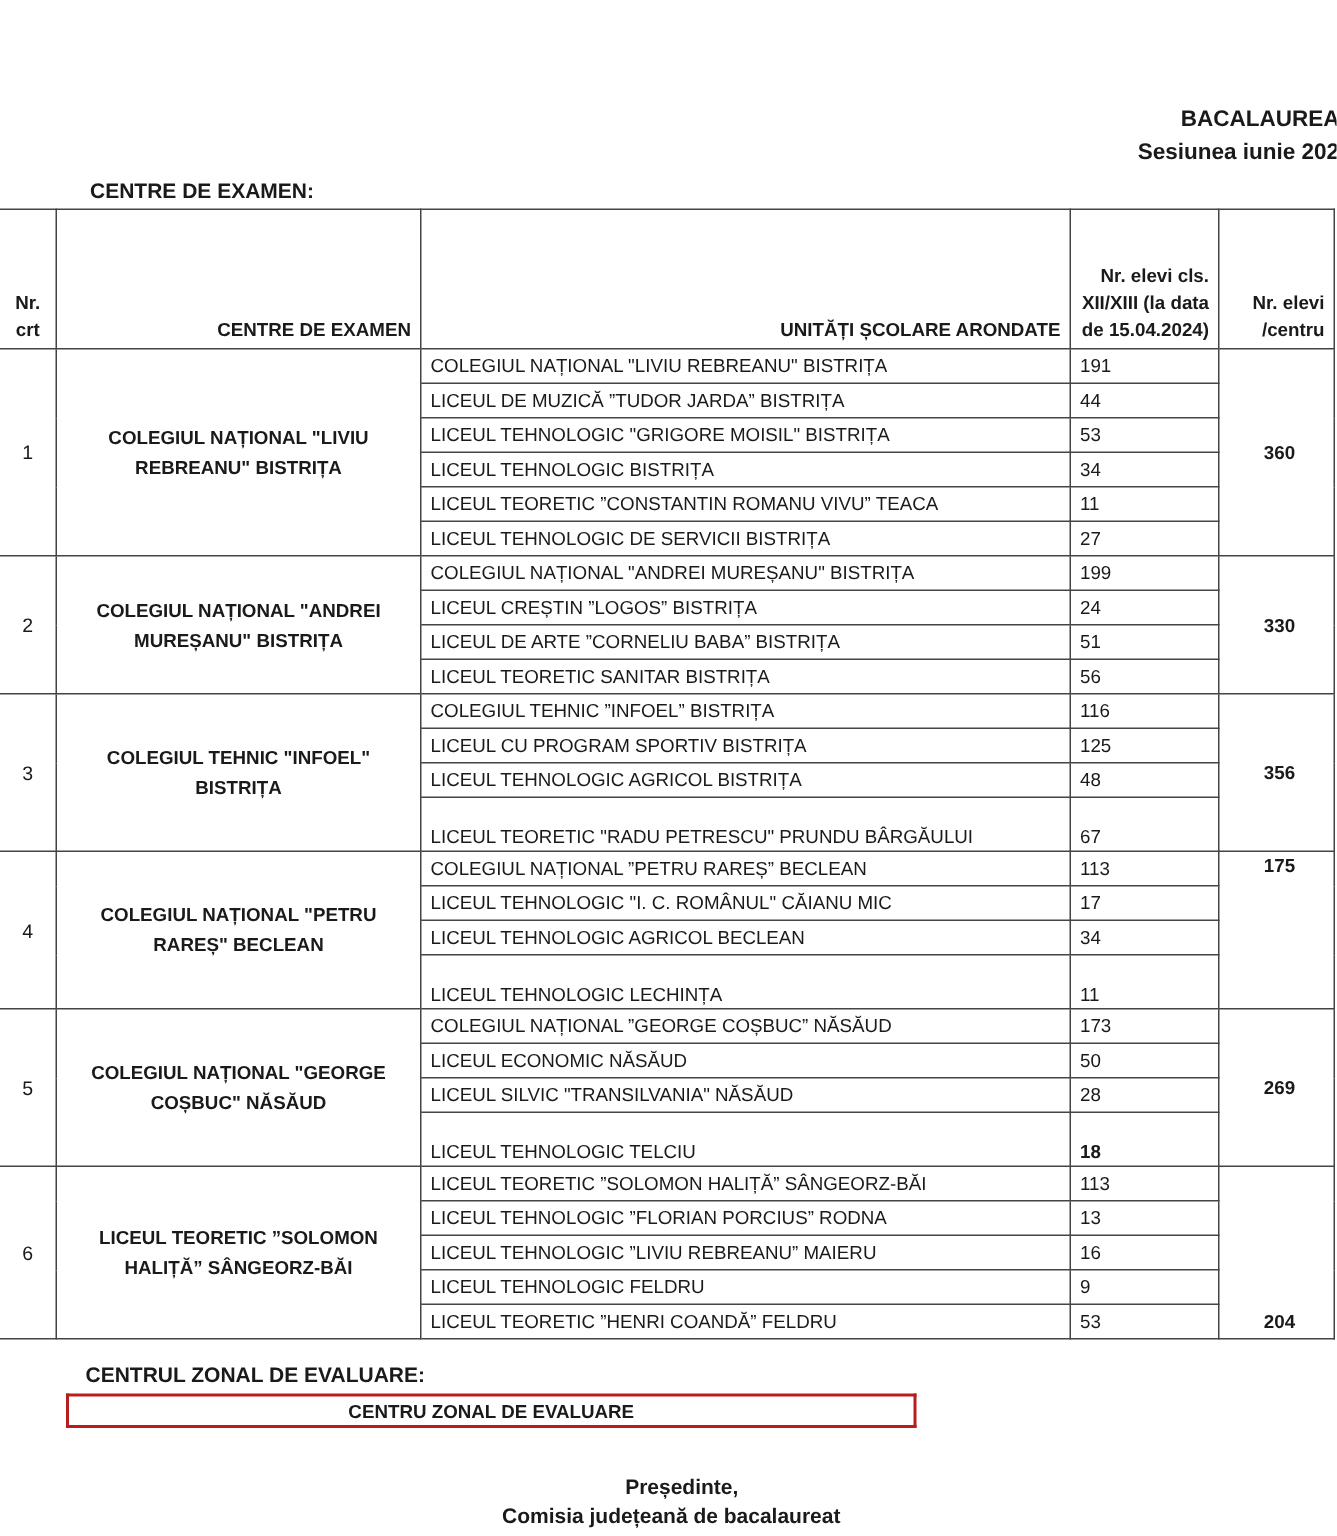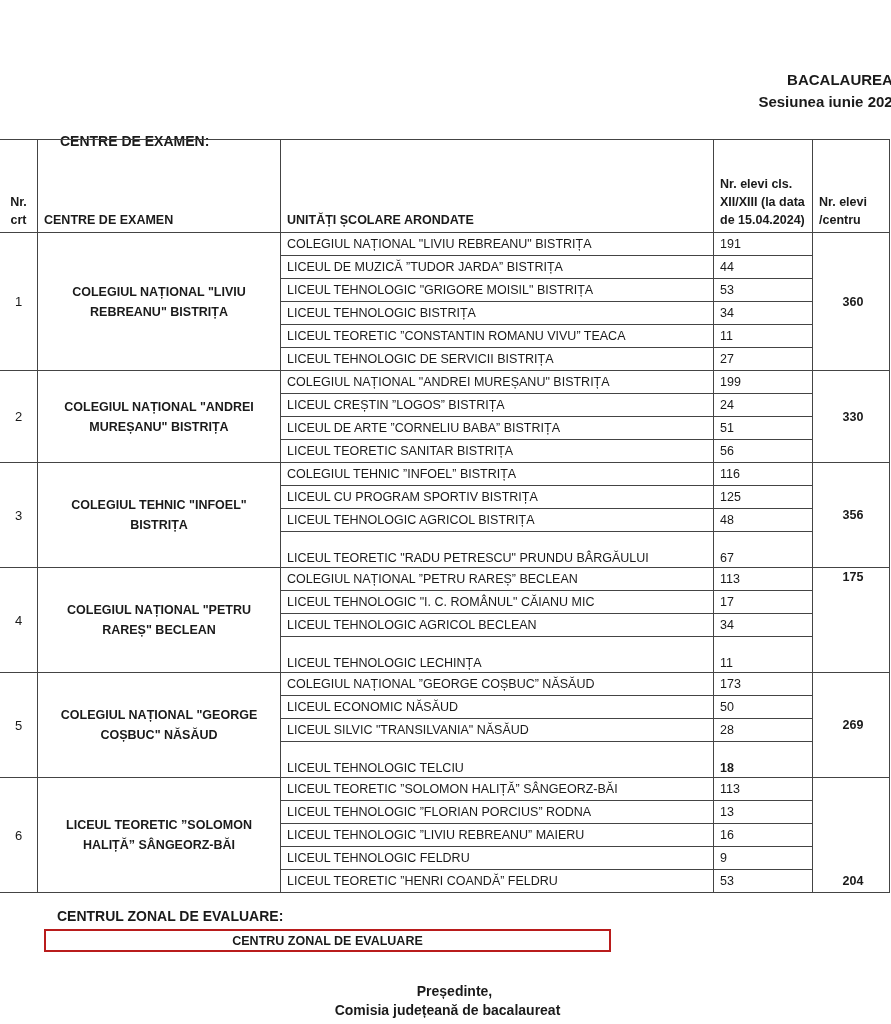--- a/index.html
+++ b/index.html
@@ -10,33 +10,33 @@
   }
   .title {
     position: absolute; left: 10px; width: 891px; text-align: right;
     font-weight: bold; font-size: 15px;
   }
   #t1 { top: 71px; }
   #t2 { top: 93px; }
   .section-label {
     position: absolute; font-weight: bold; font-size: 14px;
   }
-  #s1 { left: 60px; top: 133px; }
+  #s1 { left: 60px; top: 119px; }
   #s2 { left: 57px; top: 908px; }
 
   table.main {
     position: absolute; left: -1px; top: 139px; width: 890px;
     border-collapse: collapse; table-layout: fixed;
     font-size: 12.5px;
   }
   table.main td, table.main th {
     border: 1px solid #444; padding: 0 6px; overflow: hidden; white-space: nowrap;
   }
   table.main th {
-    font-weight: bold; text-align: left; vertical-align: bottom;
+    font-weight: bold; text-align: right; vertical-align: bottom;
     font-size: 12.5px; line-height: 18px; padding-bottom: 3px; white-space: normal;
   }
   col.c-nr { width: 38px; }
   col.c-center { width: 243px; }
   col.c-school { width: 433px; }
   col.c-count { width: 99px; }
   col.c-total { width: 77px; }
   .nr-cell { text-align: center; vertical-align: middle; font-size: 13px; }
   .center-cell {
     text-align: center; vertical-align: middle; font-weight: bold;

